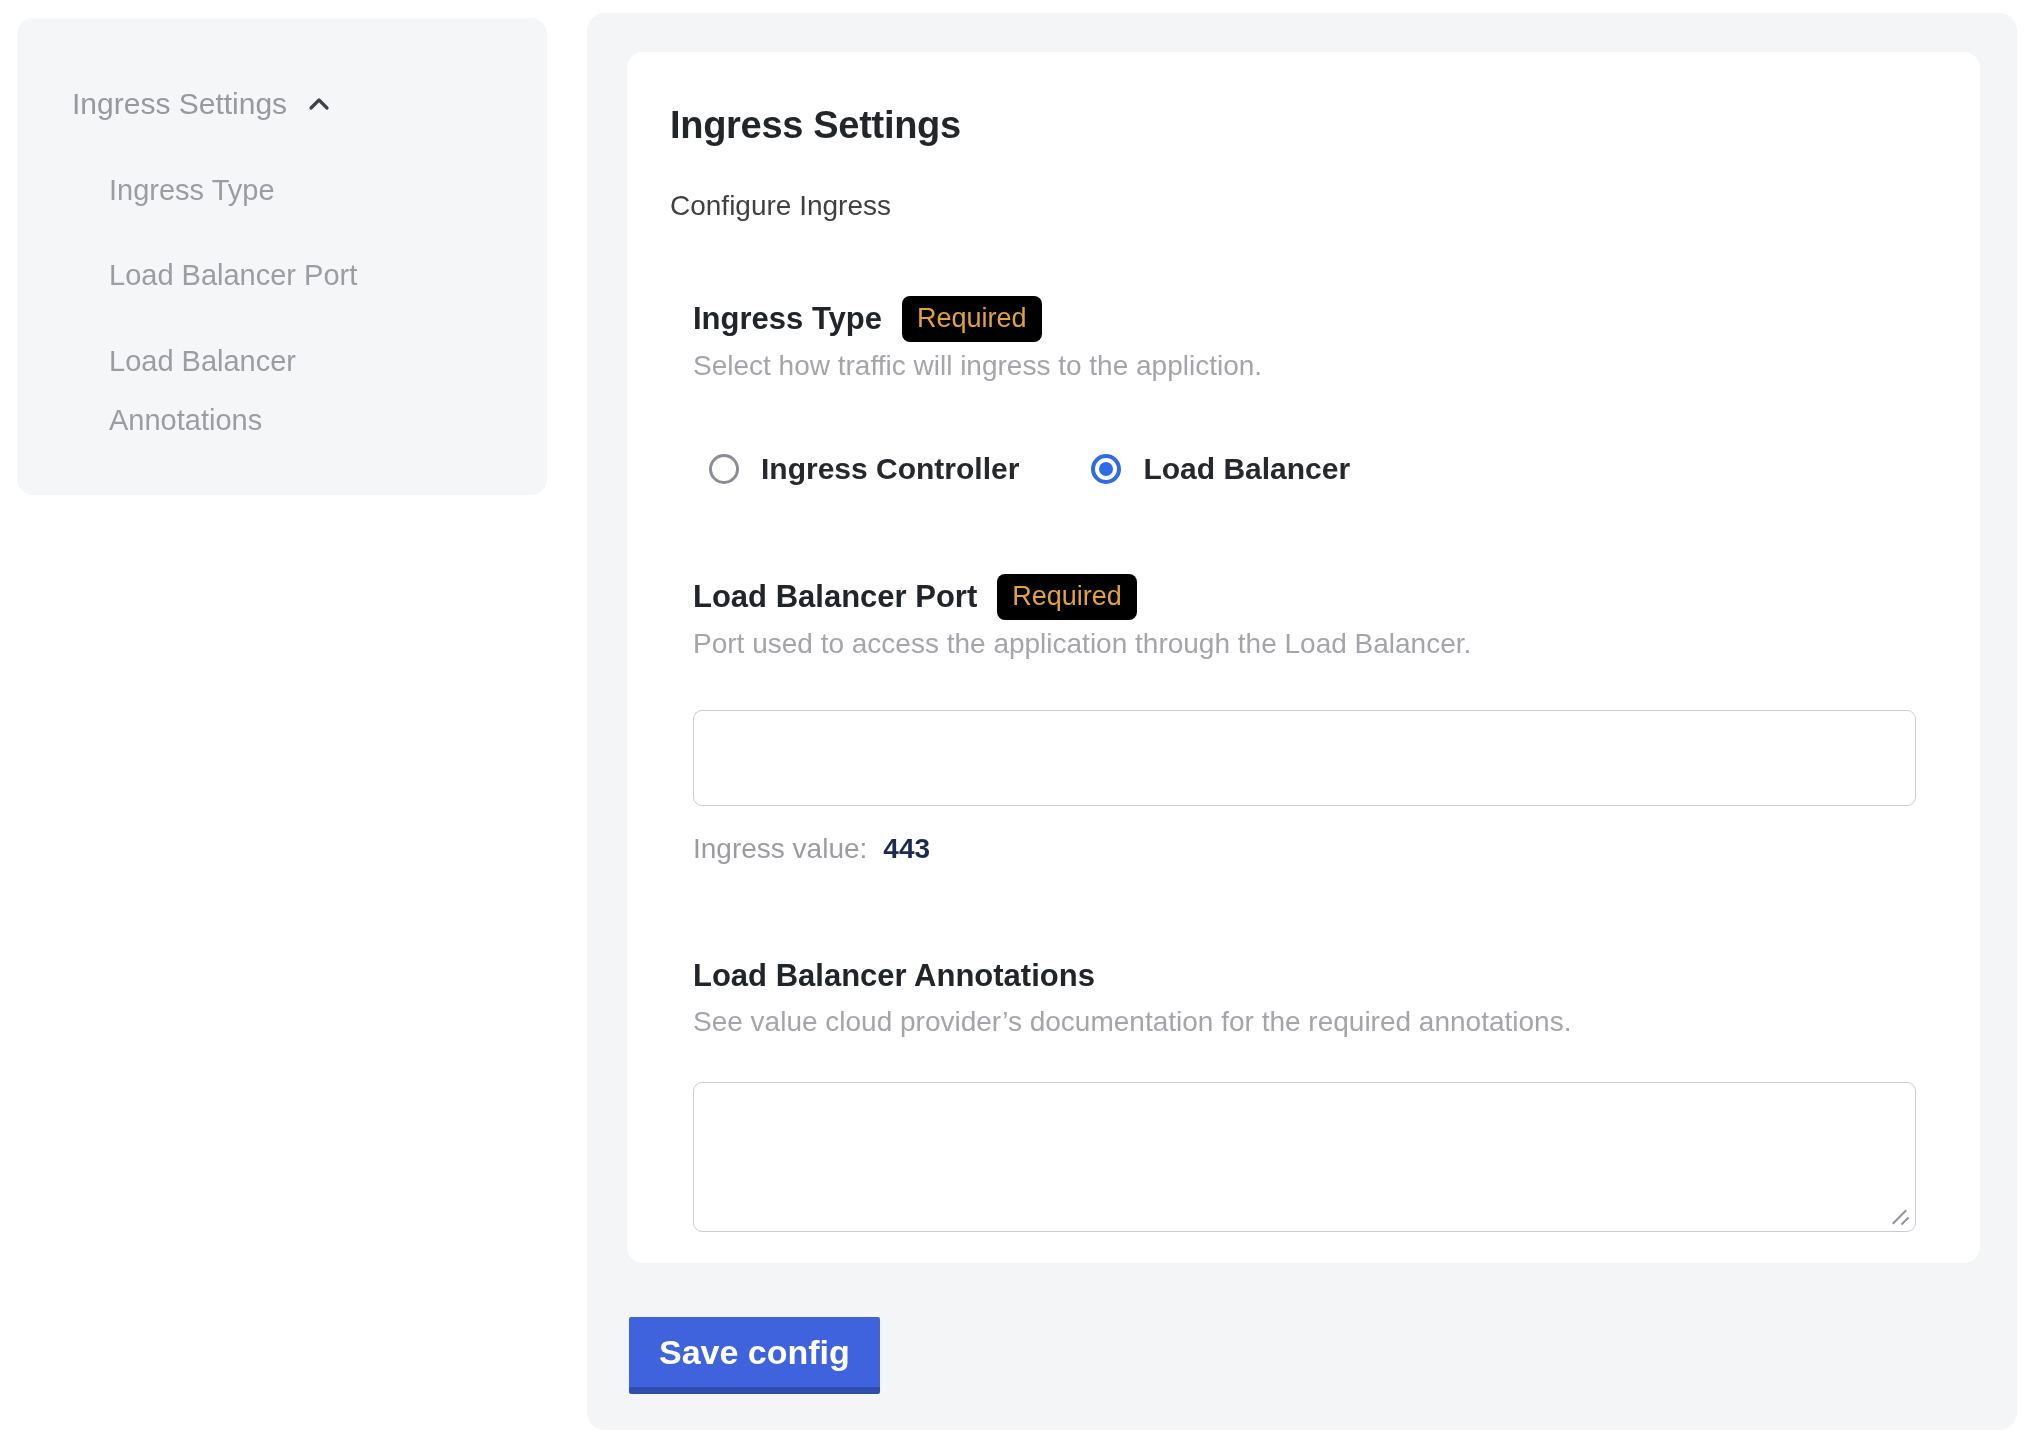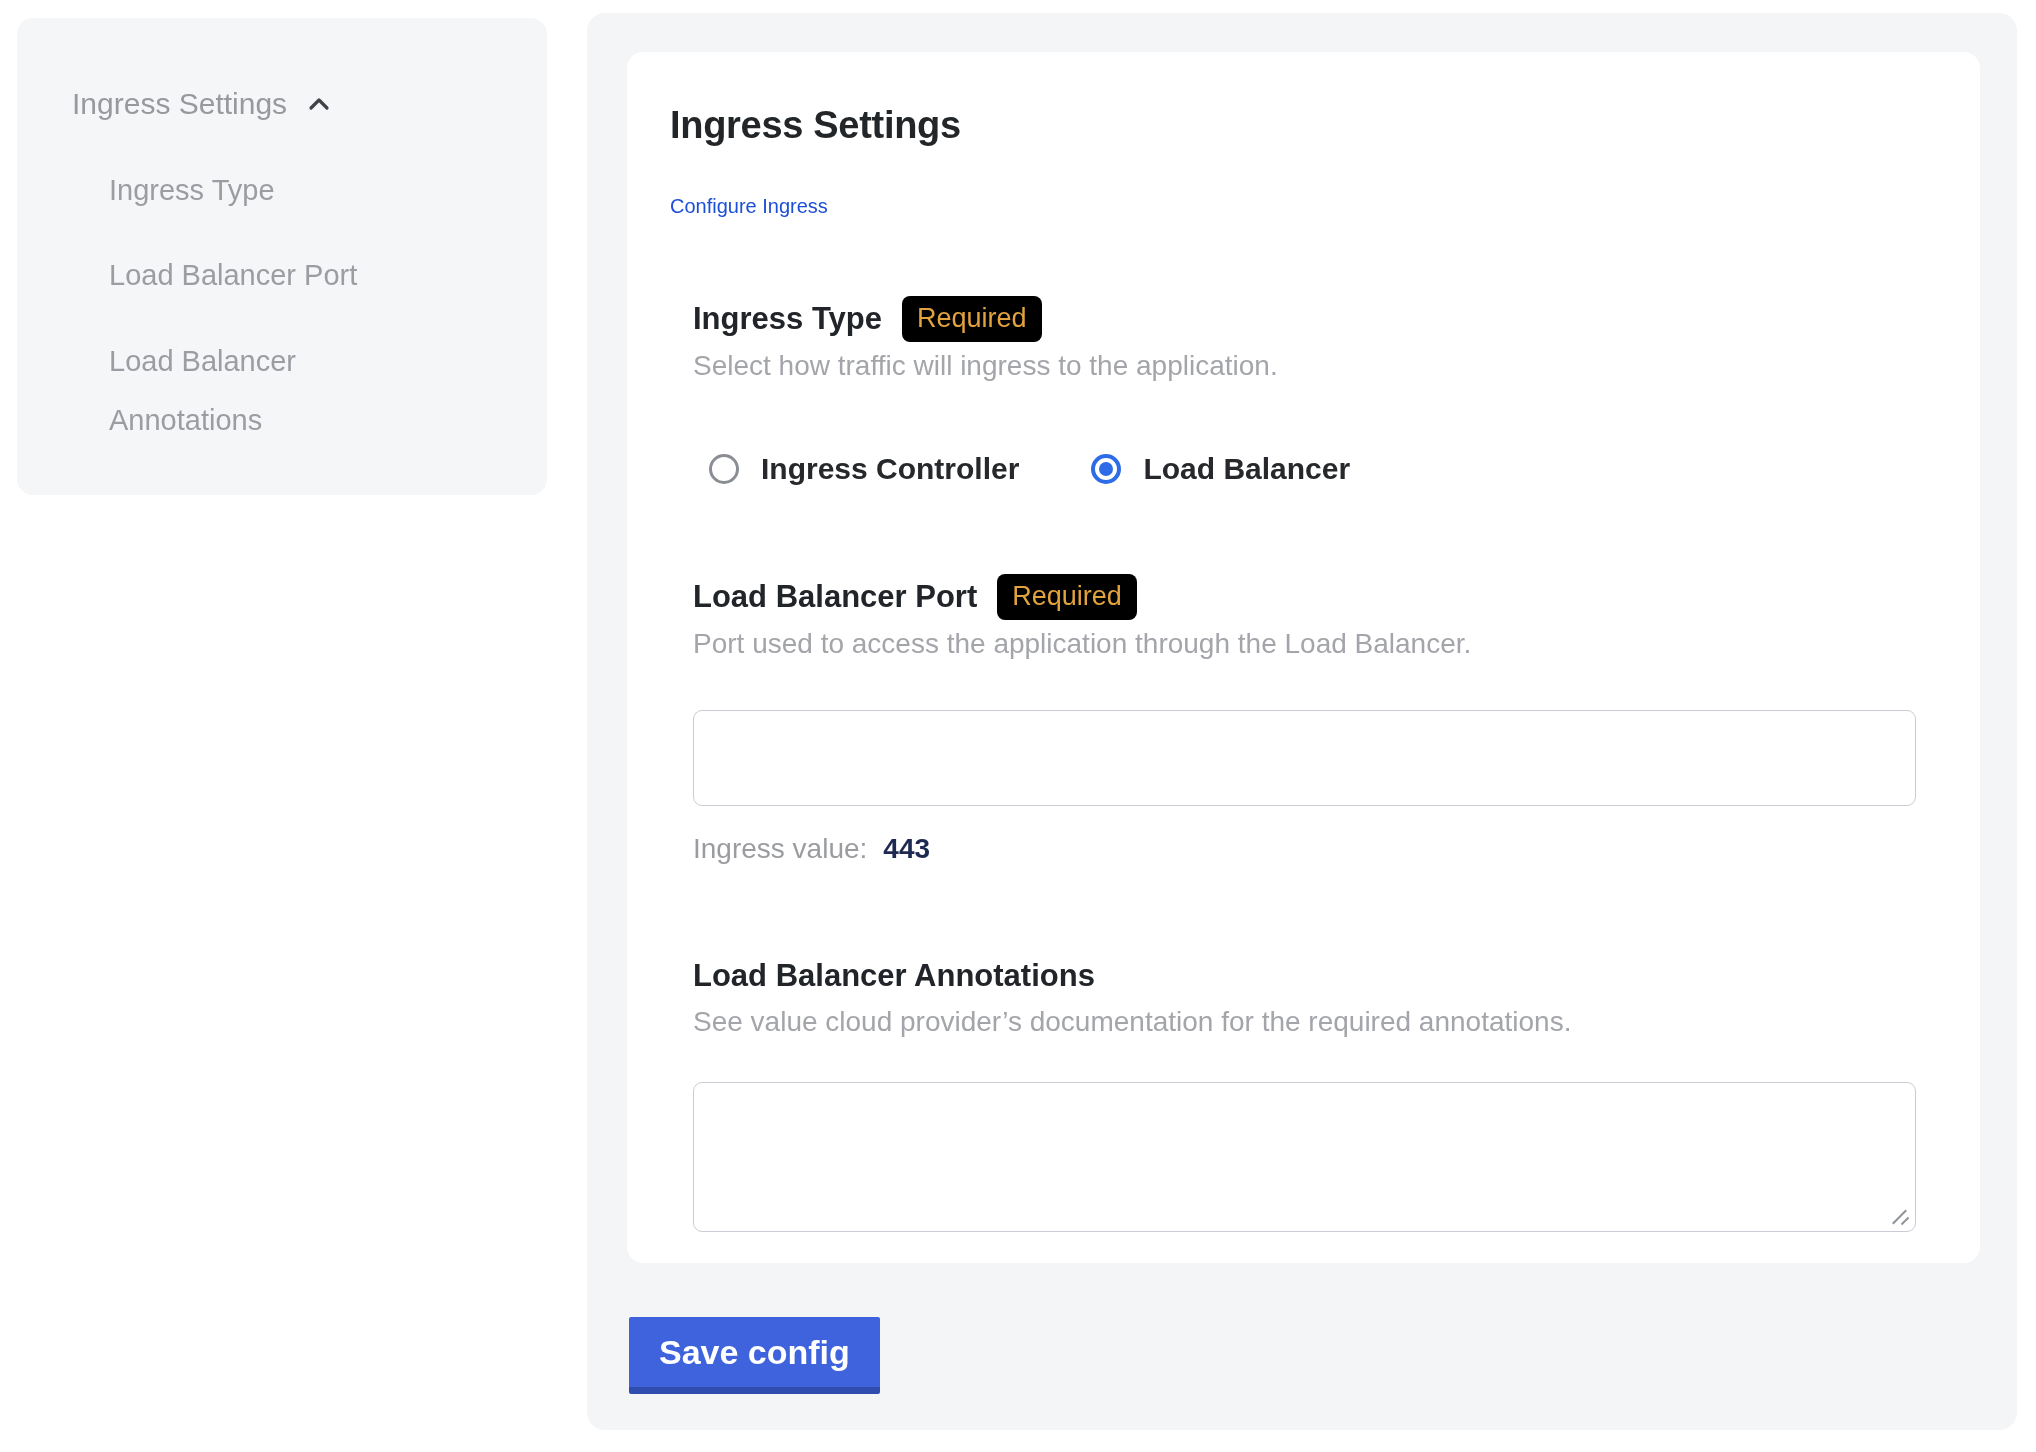--- a/index.html
+++ b/index.html
@@ -20,22 +20,22 @@
   .side-item.i2 { top:314px; width:330px; line-height:59px; }
 
   
   .panel { position:absolute; left:587px; top:13px; width:1430px; height:1417px;
     background:#f4f5f7; border-radius:18px; }
   .card { position:absolute; left:40px; top:39px; width:1353px; height:1211px;
     background:#ffffff; border-radius:16px; padding:0 64px 0 43px; }
 
   .card-title { margin-top:50px; font-size:38px; line-height:46px;
     font-weight:700; color:#232629; letter-spacing:-0.3px; }
-  .card-subtitle { margin-top:38px; font-size:20px; line-height:40px;
-    color:#1d4ed8; }
+  .card-subtitle { margin-top:38px; font-size:28px; line-height:40px;
+    color:#404040; }
 
   .sections { margin-left:23px; }
   .section-heading-row { display:flex; align-items:center; gap:20px; }
   .section-heading { font-size:31px; line-height:44px; font-weight:600;
     color:#212428; }
   .required-badge { font-size:27px; line-height:27px; color:#e2a23d;
     background:#000000; padding:9px 15px 10px; border-radius:8px; }
   .section-desc { margin-top:4px; font-size:28px; line-height:40px;
     color:#a3a5aa; }
 
@@ -103,21 +103,21 @@
     <h1 class="card-title">Ingress Settings</h1>
     <div class="card-subtitle">Configure Ingress</div>
 
     <div class="sections">
 
       <div class="sec1">
         <div class="section-heading-row">
           <span class="section-heading">Ingress Type</span>
           <span class="required-badge">Required</span>
         </div>
-        <div class="section-desc">Select how traffic will ingress to the application.</div>
+        <div class="section-desc">Select how traffic will ingress to the appliction.</div>
         <div class="radio-row">
           <div class="radio-option">
             <span class="radio-circle"></span>
             <span class="radio-label">Ingress Controller</span>
           </div>
           <div class="radio-option checked">
             <span class="radio-circle"></span>
             <span class="radio-label">Load Balancer</span>
           </div>
         </div>

